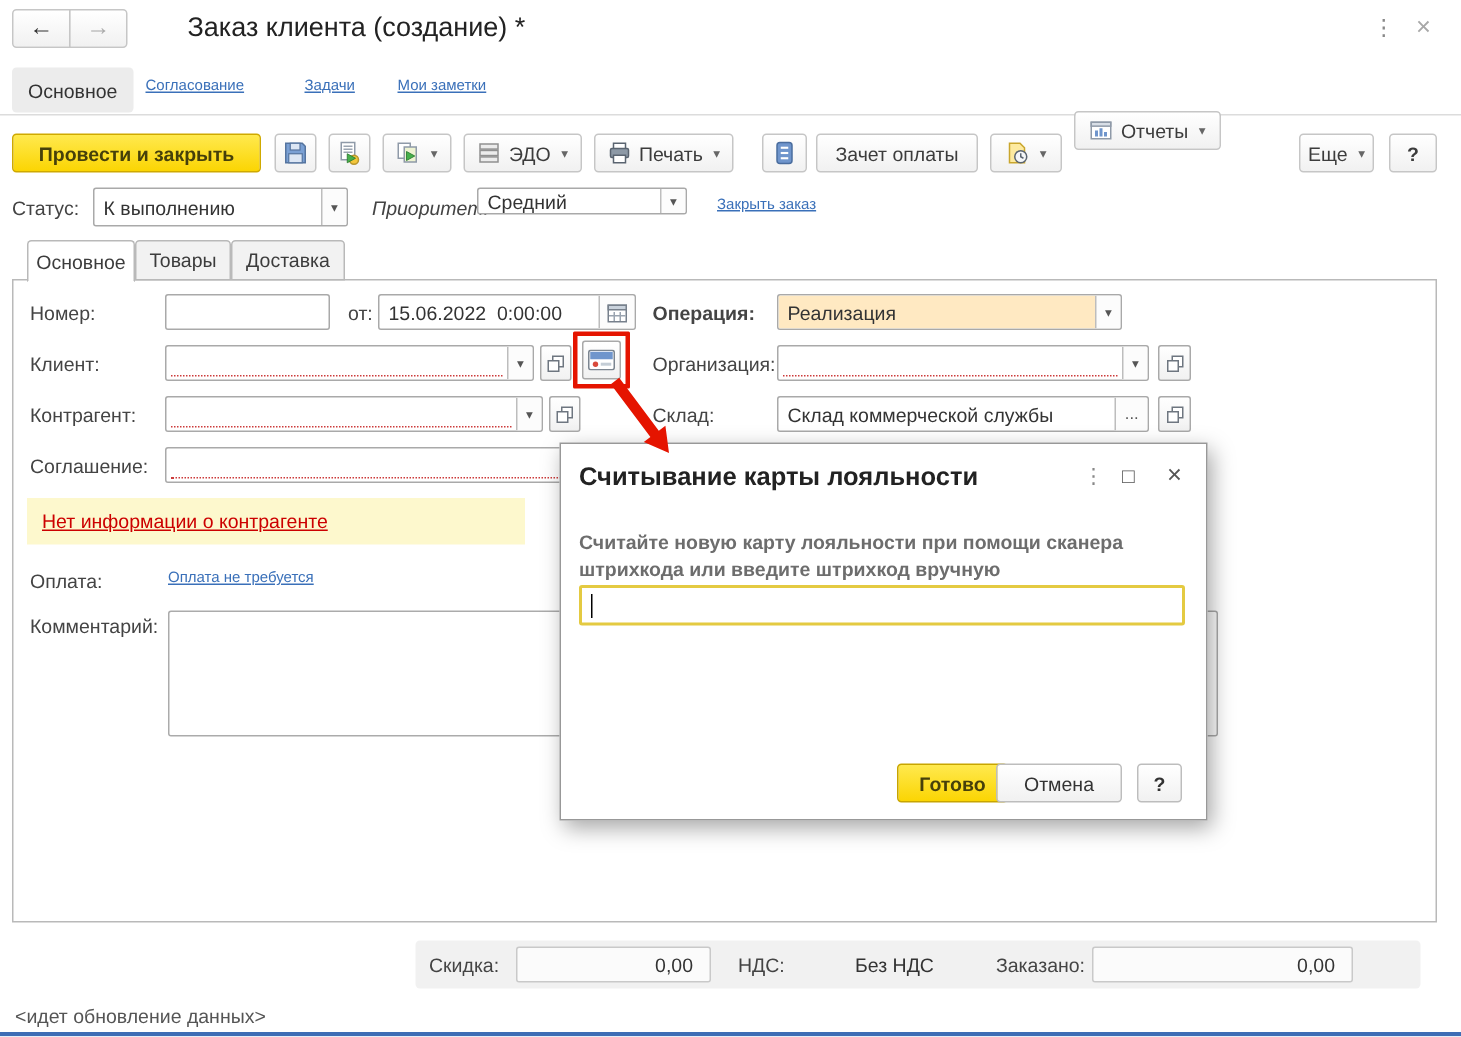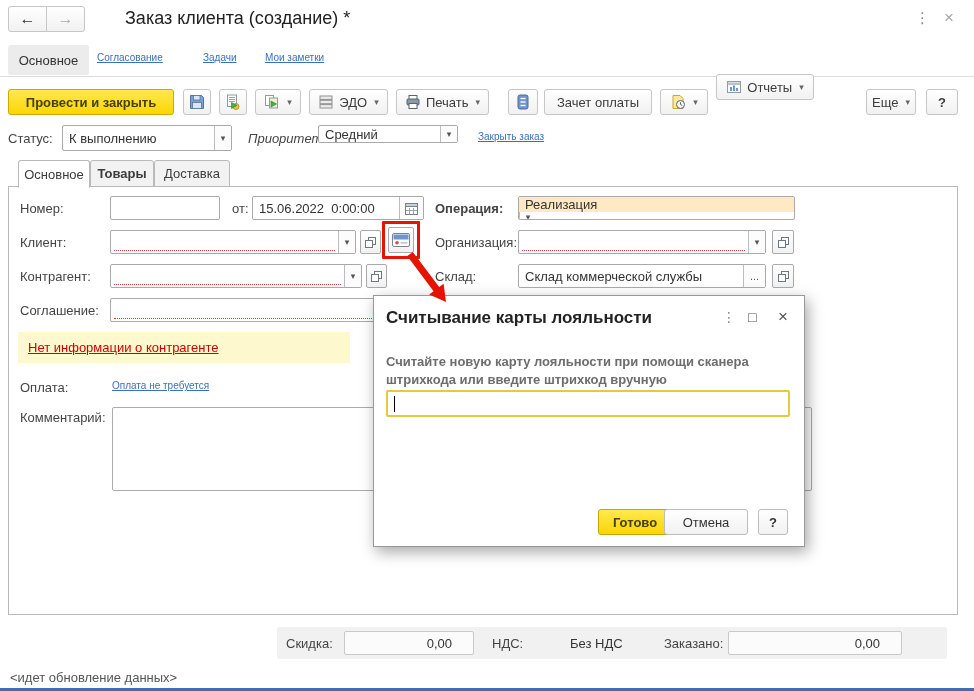--- a/index.html
+++ b/index.html
@@ -38,21 +38,21 @@
 
   .warn-strip { position:absolute; left:18px; top:332px; width:332px; height:31px; background:#fdf8cd; display:flex; align-items:center; padding-left:10px; }
   .warn-strip a { color:#cc0000; text-decoration:underline; font-size:13px; cursor:pointer; }
 
   textarea.comment { position:absolute; left:112px; top:407px; width:700px; height:84px; border:1px solid #ababab;
            border-radius:2px; resize:none; font:13px "Liberation Sans","DejaVu Sans",sans-serif; padding:4px 6px; outline:none; }
 
   
   .totals { position:absolute; left:277px; top:627px; width:670px; height:32px; background:#f1f1f1; border-radius:3px; }
   .ro-field { position:absolute; height:24px; background:#fbfbfb; border:1px solid #c9c9c9; border-radius:2px;
-              display:flex; align-items:center; justify-content:flex-end; padding:0 21px; font-size:13px; color:#333; }
+              display:flex; align-items:center; justify-content:flex-end; padding:0 11px; font-size:13px; color:#333; }
 
   
   .modal { position:absolute; left:373px; top:295px; width:432px; height:252px; background:#fff;
            border:1px solid #989898; box-shadow:3px 5px 14px rgba(0,0,0,.35); z-index:60; }
   .modal h2 { position:absolute; left:12px; top:12px; font-size:17px; font-weight:bold; color:#222; }
   .modal .winctl { position:absolute; top:13px; color:#555; cursor:pointer; text-align:center; }
   .modal .instruction { position:absolute; left:12px; top:57px; width:400px; font-size:13px; font-weight:bold; color:#6d6d6d; line-height:1.4; }
   .modal .barcode { position:absolute; left:12px; top:94px; width:404px; height:27px; border:2px solid #e4ca41; border-radius:2px; background:#fff; display:flex; align-items:center; }
   .modal .caret { width:1px; height:16px; background:#000; margin-left:6px; }
   .mbtn { position:absolute; top:213px; display:flex; align-items:center; justify-content:center; height:26px;
@@ -201,21 +201,21 @@
   </div>
   <div class="lbl" style="left:248px;top:131px;font-style:italic;">Приоритет:</div>
   <div class="field" style="left:318px;top:125px;width:140px;height:18px;">
     <div class="val">Средний</div>
     <div class="arrow">▾</div>
   </div>
   <a class="link" style="position:absolute;left:478px;top:131px;">Закрыть заказ</a>
 
   <div class="content-box"></div>
   <div class="tab active" style="left:18px;top:160px;width:72px;">Основное</div>
-  <div class="tab" style="left:90px;top:160px;width:64px;font-weight:bold;">Товары</div>
+  <div class="tab" style="left:90px;top:160px;width:64px;">Товары</div>
   <div class="tab" style="left:154px;top:160px;width:76px;">Доставка</div>
 
   <div class="lbl" style="left:20px;top:201px;">Номер:</div>
   <div class="field" style="left:110px;top:196px;width:110px;">
     <input class="raw" value="" style="">
   </div>
   <div class="lbl" style="left:232px;top:201px;">от:</div>
   <div class="field" style="left:252px;top:196px;width:172px;">
     <div class="val">15.06.2022  0:00:00</div>
     <div class="side-btn">
@@ -224,21 +224,21 @@
           <rect x="1.5" y="2.5" width="12" height="3" fill="#c9d2dc" stroke="#77808c"></rect>
           <g stroke="#9aa4b0">
             <line x1="5.5" y1="7" x2="5.5" y2="13"></line>
             <line x1="9.5" y1="7" x2="9.5" y2="13"></line>
             <line x1="2" y1="9.5" x2="13" y2="9.5"></line>
           </g>
         </svg>
       </div>
   </div>
   <div class="lbl" style="left:435px;top:201px;font-weight:bold;">Операция:</div>
-  <div class="field" style="left:518px;top:196px;width:277px;flex-direction:column;">
+  <div class="field" style="left:518px;top:196px;width:230px;">
     <div class="val" style="background:#ffe9c2;">Реализация</div>
     <div class="arrow">▾</div>
   </div>
 
   <div class="lbl" style="left:20px;top:235px;">Клиент:</div>
   <div class="field" style="left:110px;top:230px;width:246px;">
     <div class="val req"></div>
     <div class="arrow">▾</div>
   </div>
   <div class="sq-btn" style="left:360px;top:230px;">

